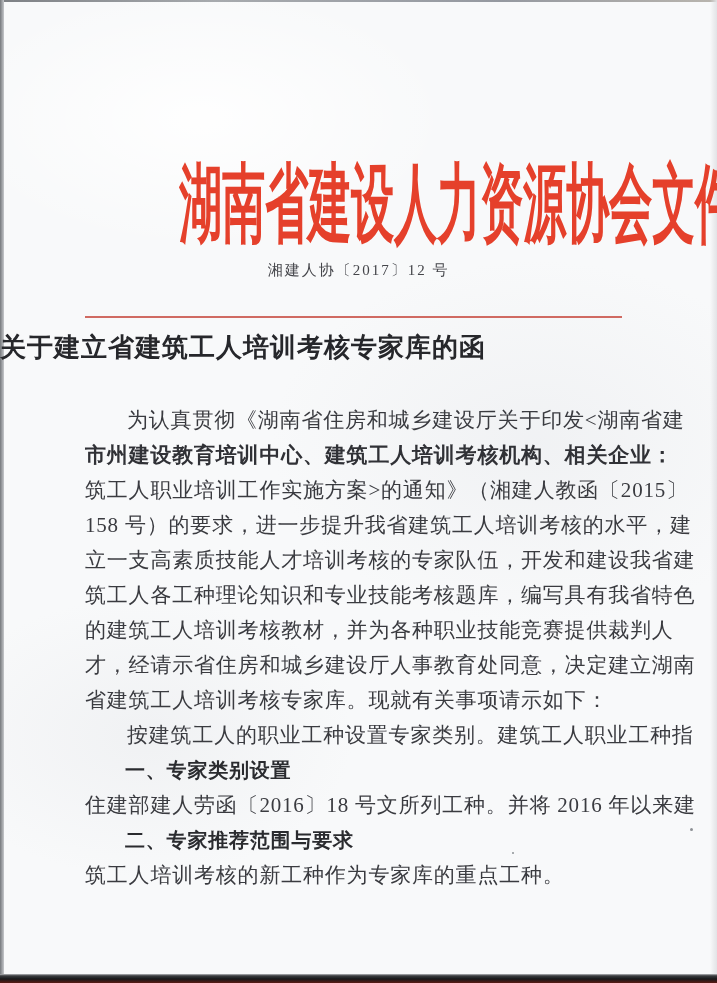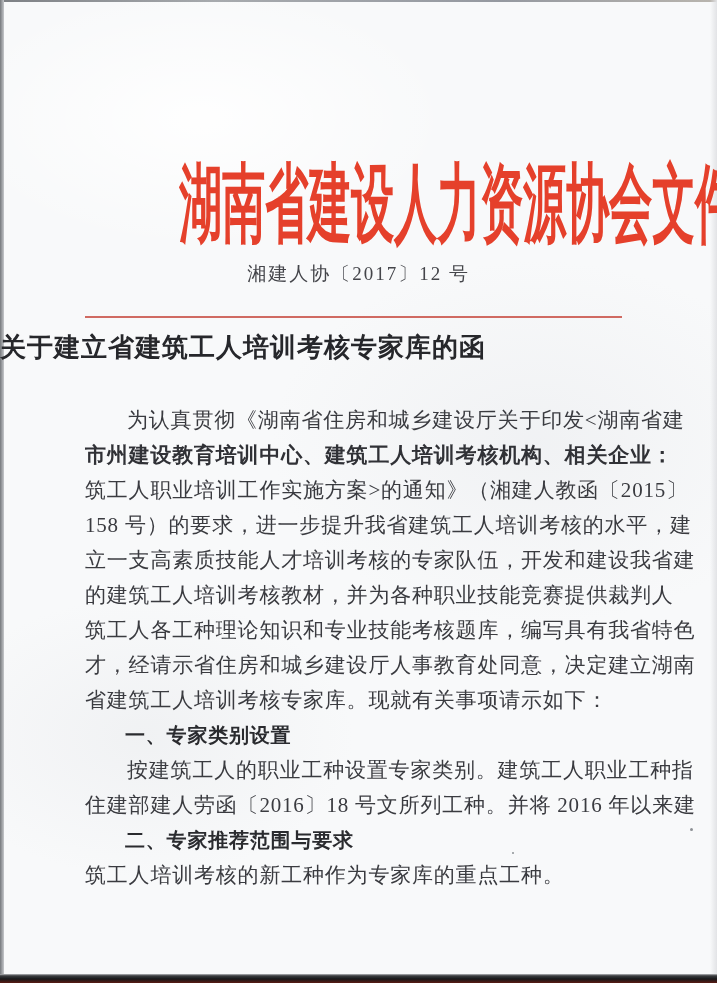--- a/index.html
+++ b/index.html
@@ -54,21 +54,21 @@
     color: var(--banner-red, #e5402b);
     transform: scaleX(0.50);
     letter-spacing: 0px;
   }
   .doc-number {
     position: absolute;
     top: 261px;
     left: 0;
     width: 100%;
     text-align: center;
-    font-size: 19px;
+    font-size: 15px;
     letter-spacing: 2px;
     color: #44454a;
   }
   .red-line {
     position: absolute;
     top: 316px;
     left: 85px;
     width: 537px;
     height: 2px;
     background: var(--divider-red, #d06a62);
@@ -121,23 +121,23 @@
   <div class="red-line"></div>
 
   <h2 class="doc-title">关于建立省建筑工人培训考核专家库的函</h2>
 
   <div class="body-text">
     <div class="line indent">为认真贯彻《湖南省住房和城乡建设厅关于印发&lt;湖南省建</div>
     <div class="line addressee">市州建设教育培训中心、建筑工人培训考核机构、相关企业：</div>
     <div class="line">筑工人职业培训工作实施方案&gt;的通知》（湘建人教函〔2015〕</div>
     <div class="line">158 号）的要求，进一步提升我省建筑工人培训考核的水平，建</div>
     <div class="line">立一支高素质技能人才培训考核的专家队伍，开发和建设我省建</div>
+    <div class="line">筑工人各工种理论知识和专业技能考核题库，编写具有我省特色</div>
     <div class="line">的建筑工人培训考核教材，并为各种职业技能竞赛提供裁判人</div>
-    <div class="line">筑工人各工种理论知识和专业技能考核题库，编写具有我省特色</div>
     <div class="line">才，经请示省住房和城乡建设厅人事教育处同意，决定建立湖南</div>
     <div class="line">省建筑工人培训考核专家库。现就有关事项请示如下：</div>
+    <div class="line indent">按建筑工人的职业工种设置专家类别。建筑工人职业工种指</div>
     <div class="line indent heading">一、专家类别设置</div>
-    <div class="line indent">按建筑工人的职业工种设置专家类别。建筑工人职业工种指</div>
     <div class="line">住建部建人劳函〔2016〕18 号文所列工种。并将 2016 年以来建</div>
     <div class="line indent heading">二、专家推荐范围与要求</div>
     <div class="line">筑工人培训考核的新工种作为专家库的重点工种。</div>
   </div>
 </div>
 
 </body></html>

